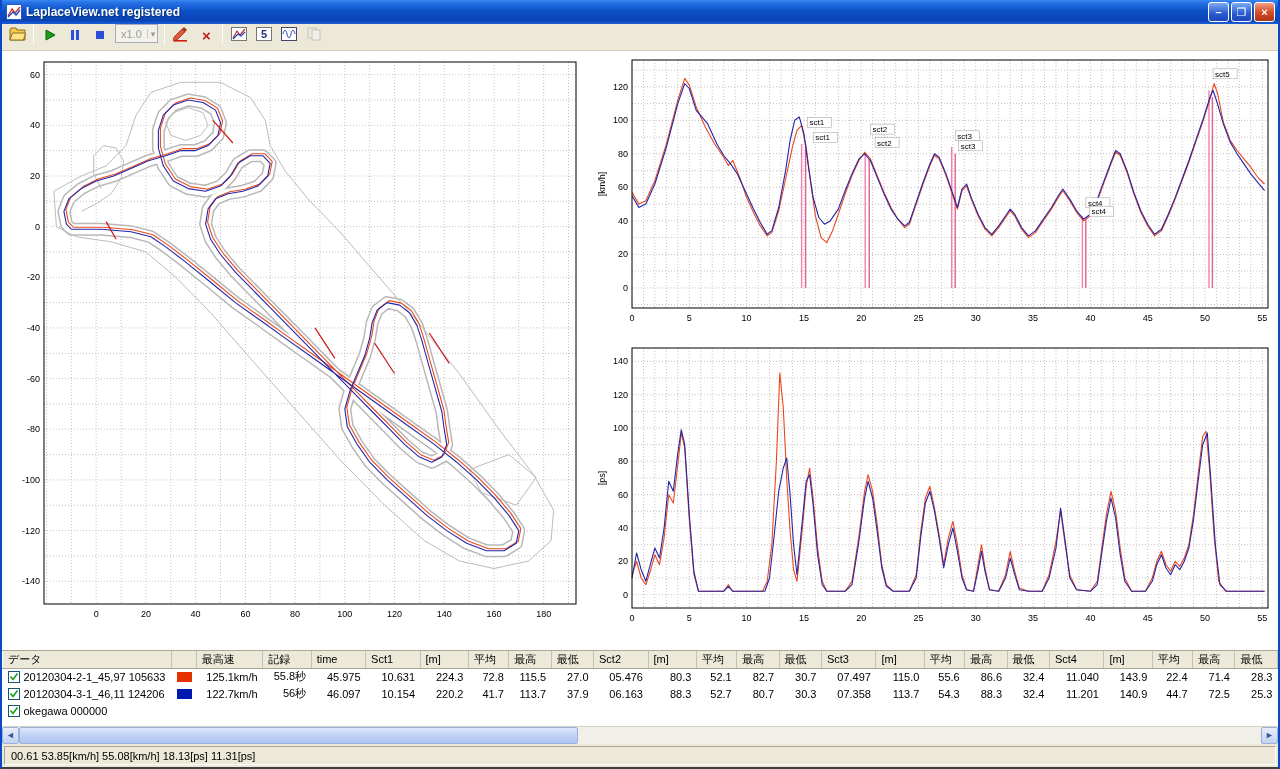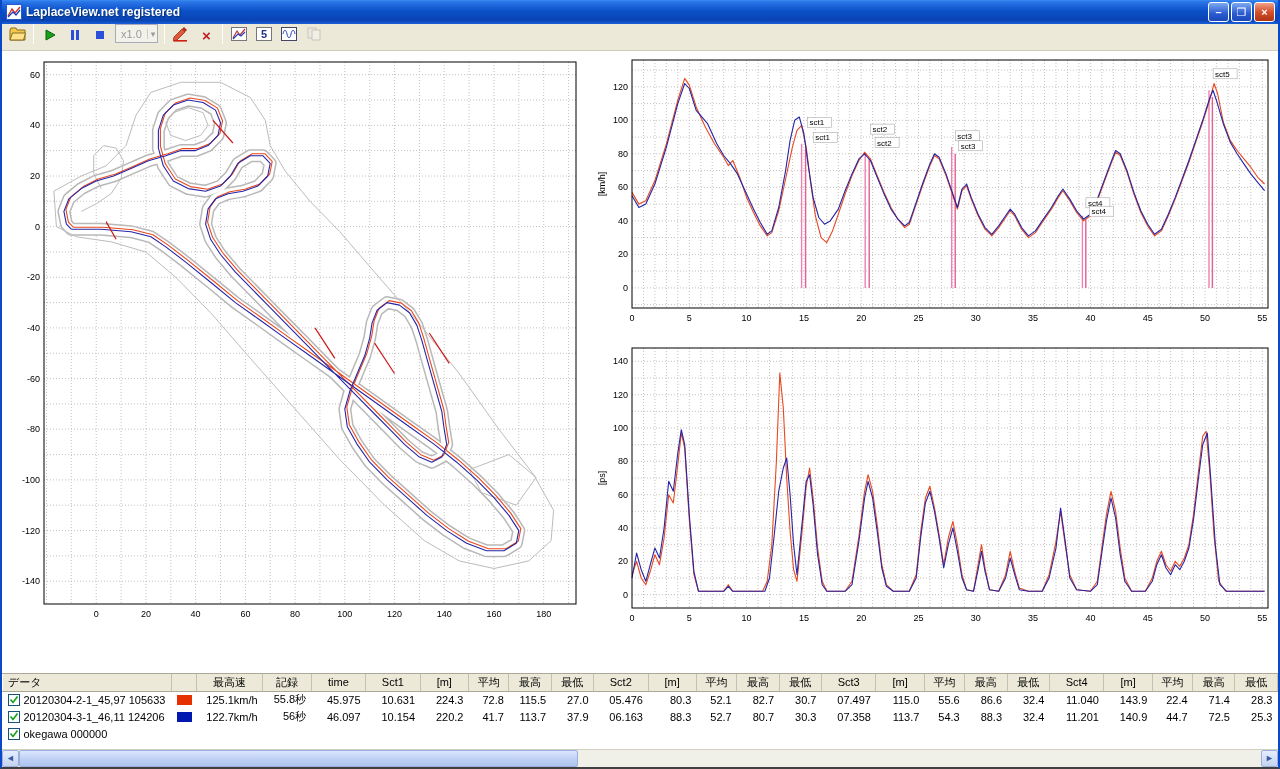--- a/index.html
+++ b/index.html
@@ -41,21 +41,21 @@
   #chart-track{width:100%;height:100%;background:#fff;}
   .right-pane{flex:1;display:flex;flex-direction:column;gap:12px;min-width:0;}
   #chart-speed{height:276px;flex:0 0 276px;background:#fff;}
   #chart-ps{flex:1;background:#fff;min-height:0;}
   .chart-panel svg{display:block;font-family:"Liberation Sans","DejaVu Sans",sans-serif;}
   
   .table-area{flex:0 0 76px;background:#fff;overflow:hidden;border-top:1px solid #aca899;}
   table{border-collapse:collapse;table-layout:fixed;width:1276px;font-size:11px;}
   th{background:#ece9d8;font-weight:normal;text-align:left;height:17px;padding:0 5px;
      border-right:1px solid #c6c2b2;border-bottom:1px solid #aca899;border-left:1px solid #fff;white-space:nowrap;overflow:hidden;}
-  th.num{text-align:center;}
+  th.num{text-align:left;}
   td{height:17px;padding:0 5px;white-space:nowrap;overflow:hidden;}
   td.num{text-align:right;}
   .cbx{display:inline-block;width:12px;height:12px;margin-right:4px;vertical-align:-2px;}
   .swatch{width:15px;height:10px;margin:0 auto;}
   
   .hscroll{flex:0 0 17px;display:flex;background:#f1f0e8;border-top:1px solid #d4d0c0;}
   .sb-btn{width:17px;height:17px;background:linear-gradient(180deg,#e6edfc,#c4d3f2);
     border:1px solid #9ab0d8;border-radius:2px;color:#3a5aa0;font-size:9px;line-height:15px;text-align:center;}
   .sb-track{flex:1;position:relative;}
   .sb-thumb{position:absolute;top:0;height:17px;border:1px solid #98b0e0;border-radius:2px;
@@ -625,14 +625,19 @@
   </div>
 
   <div class="hscroll">
     <div class="sb-btn">◄</div>
     <div class="sb-track" id="sb-track">
       <div class="sb-thumb" id="sb-thumb" style="left: 0%; width: 45%;"></div>
     </div>
     <div class="sb-btn">►</div>
   </div>
 
+  <div class="statusbar">
+    <div class="status-field">
+      <span>00.61 53.85[km/h] 55.08[km/h] 18.13[ps] 11.31[ps]</span>
+    </div>
+  </div>
 
 </div>
 
 </body></html>

